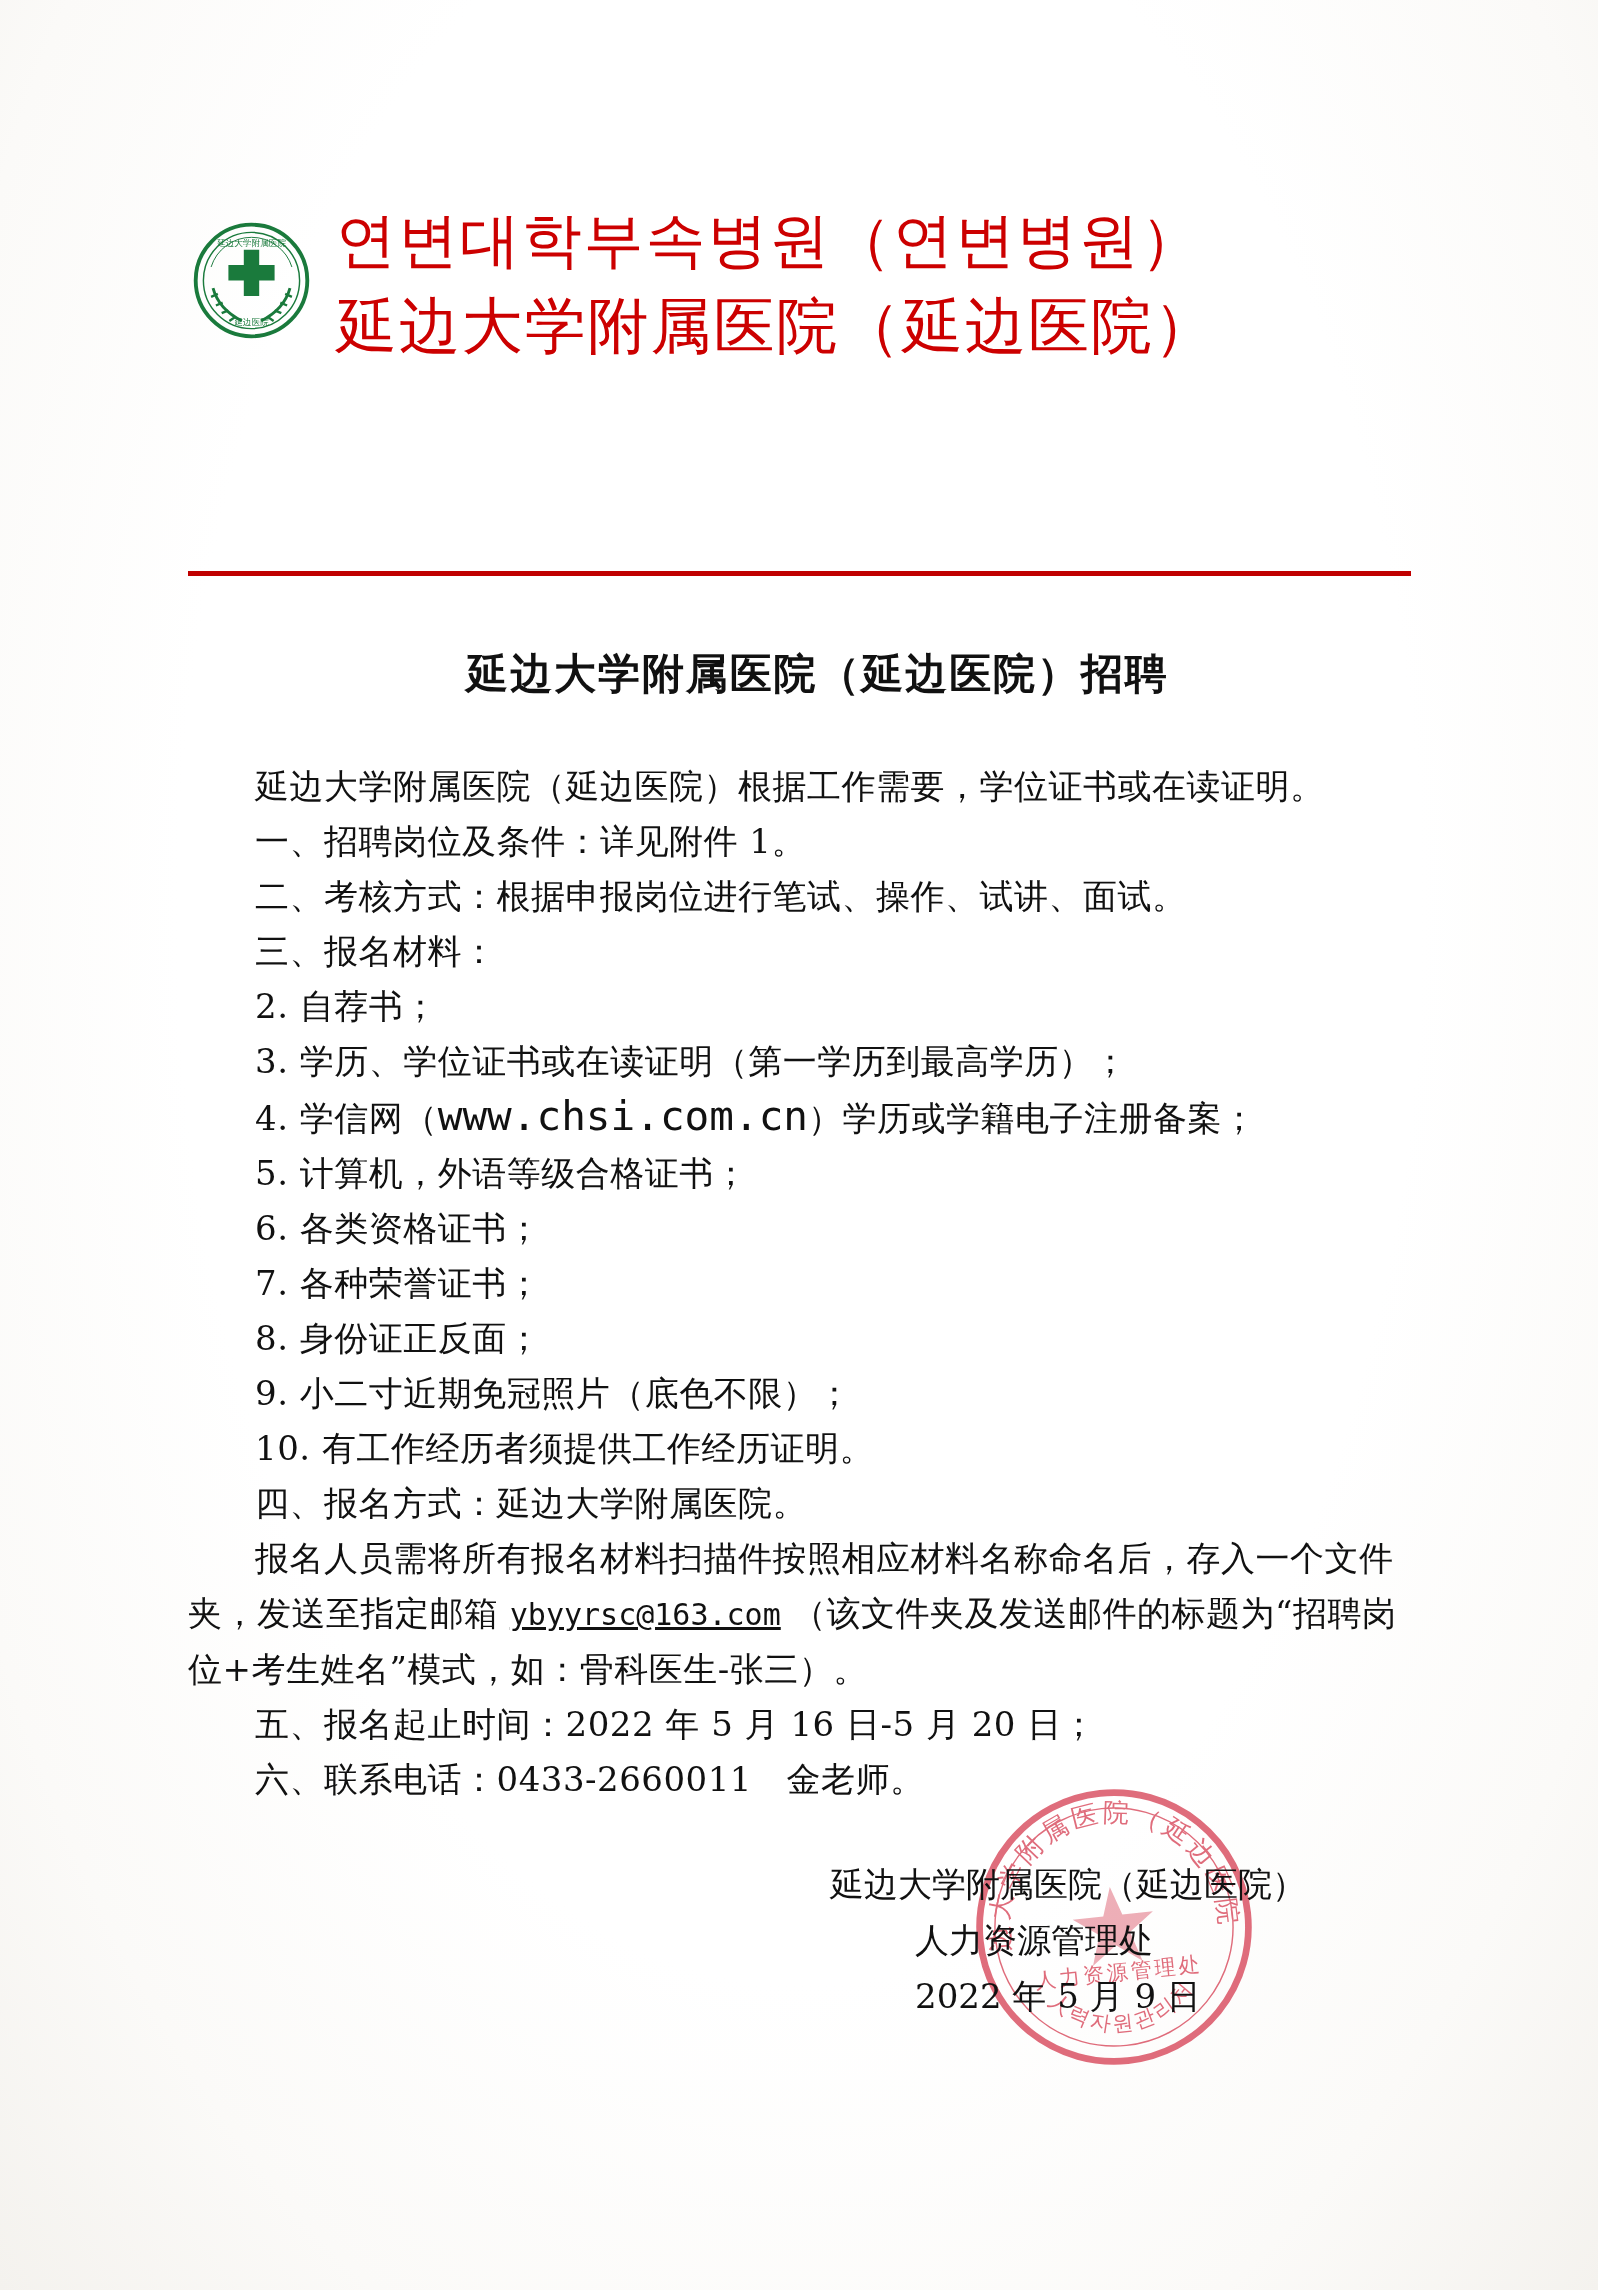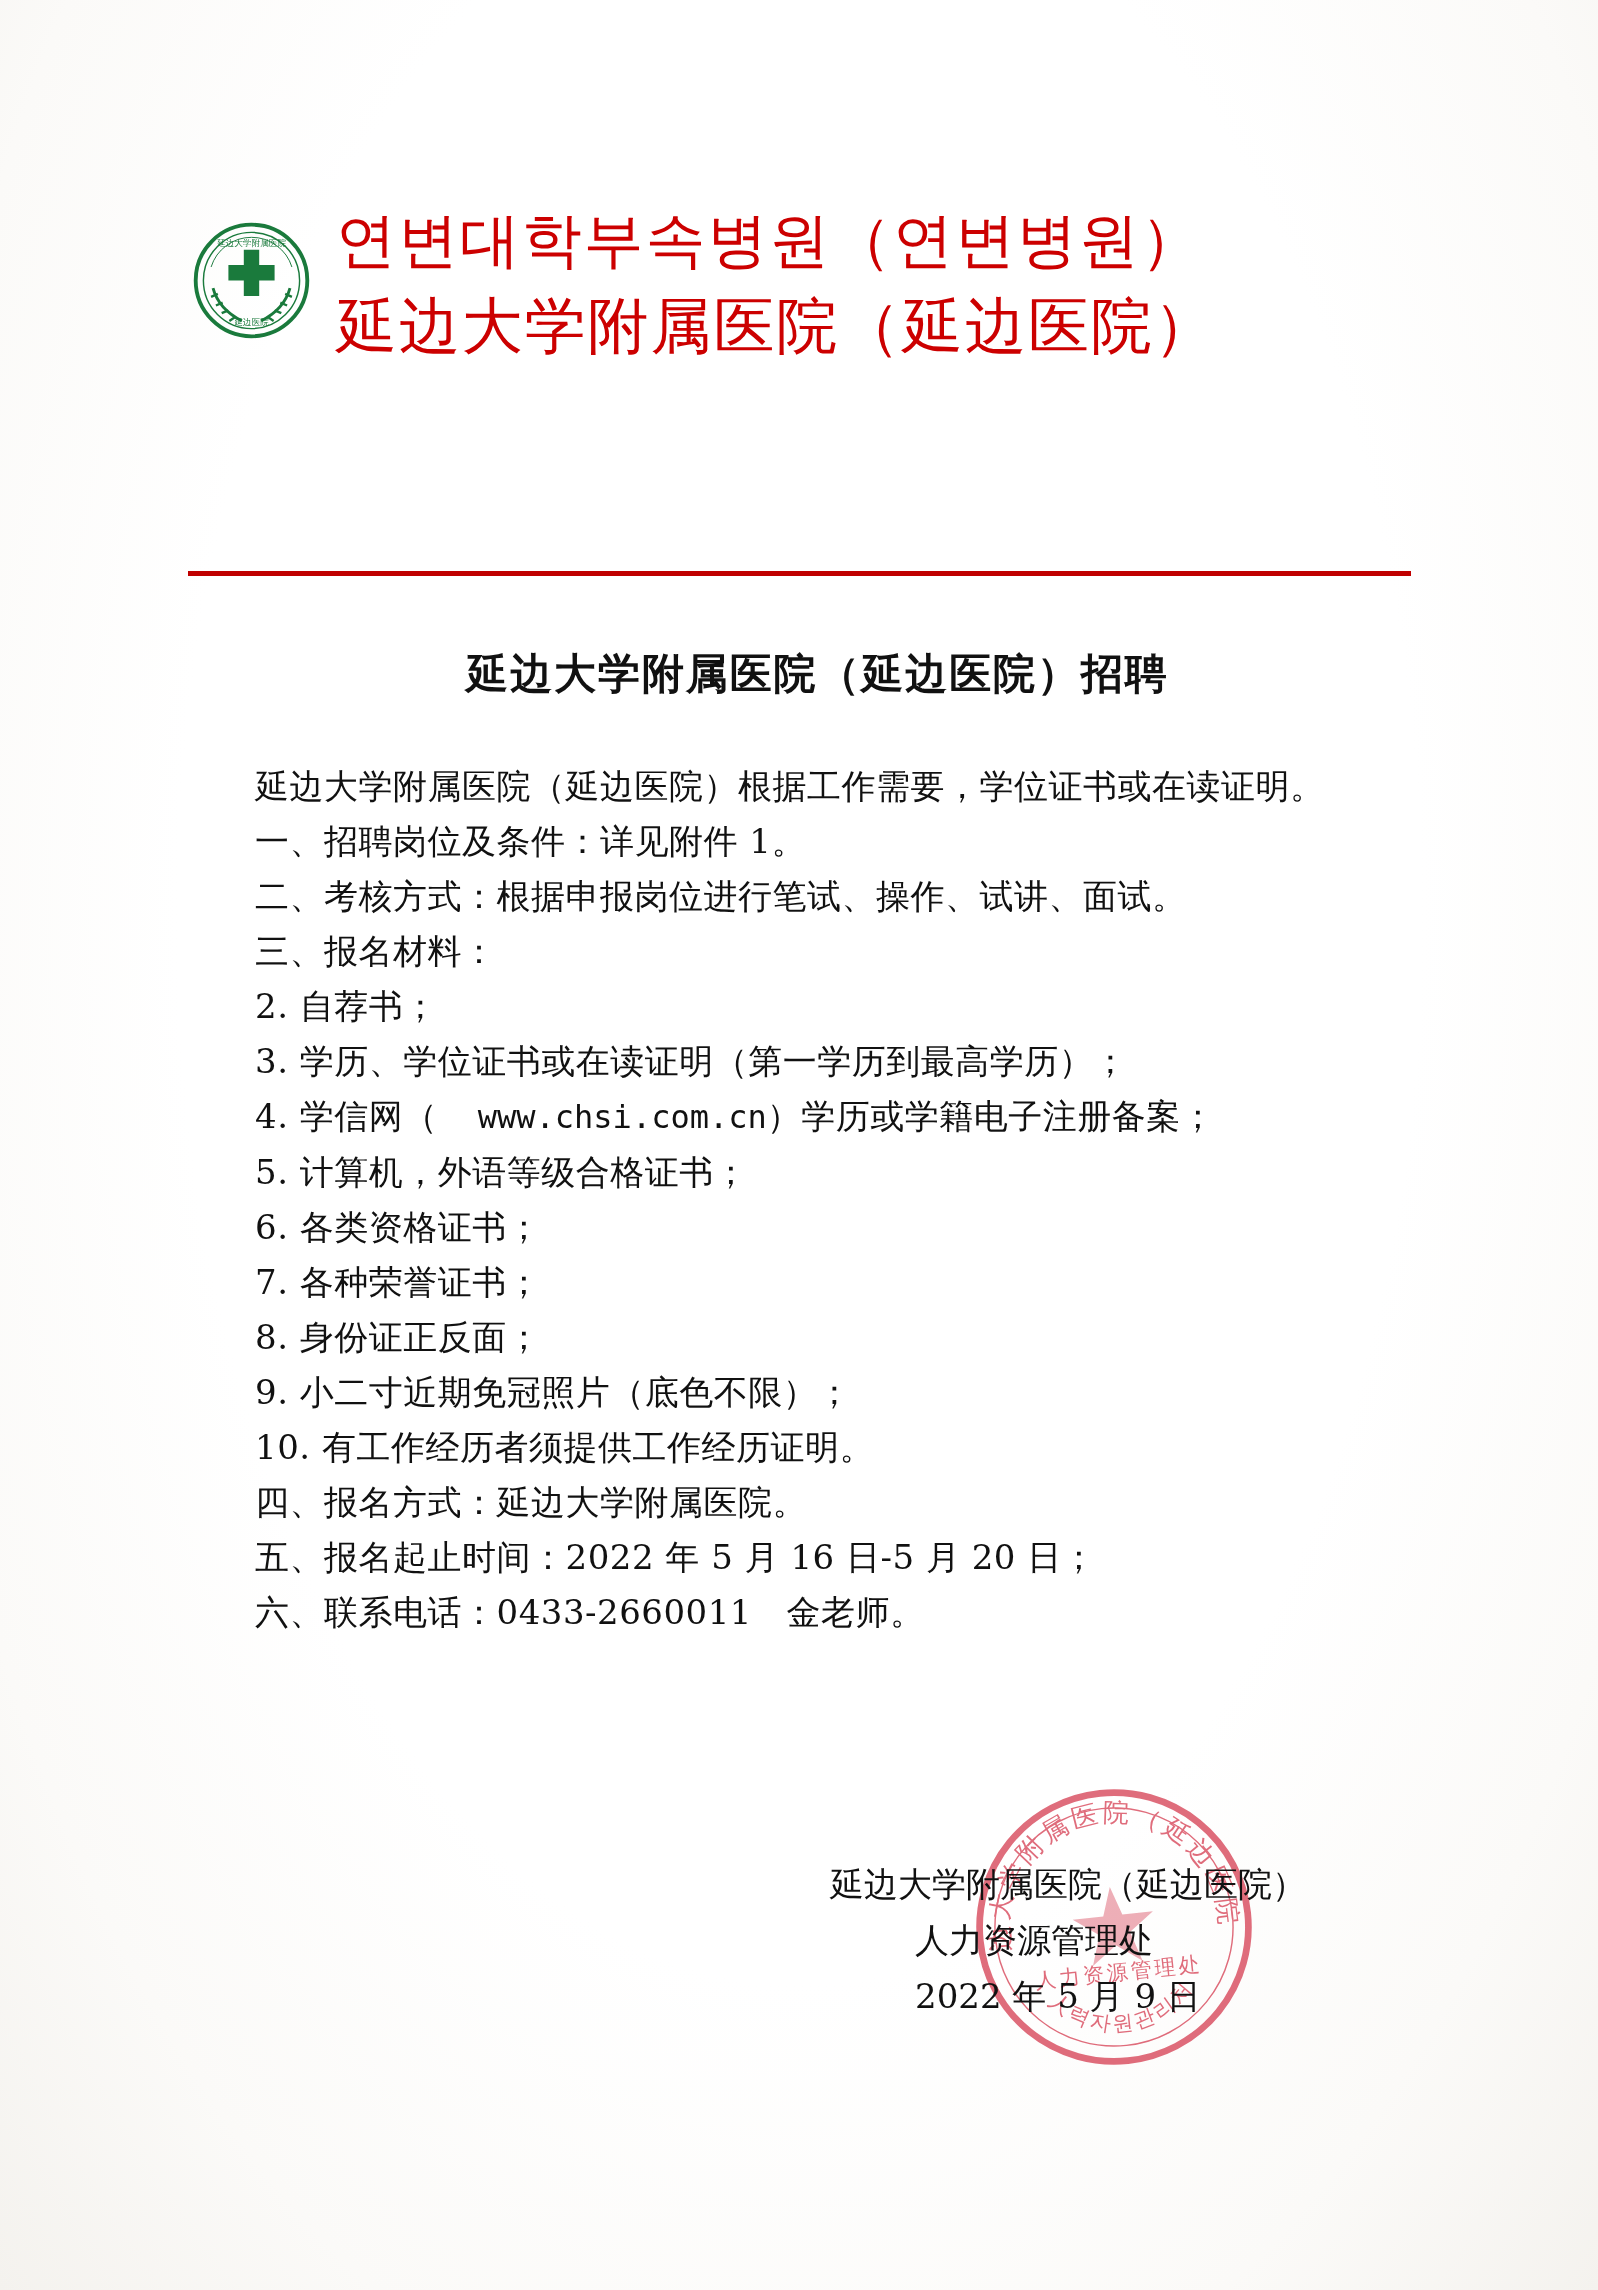--- a/index.html
+++ b/index.html
@@ -104,23 +104,22 @@
     text-indent: 67px;
   }
   .p {
     margin: 0;
   }
   .p-hang {
     text-indent: 67px;
   }
   .mono {
     font-family: "DejaVu Sans Mono", "Liberation Mono", monospace;
-    font-size: 32px;
+    font-size: 41px;
     letter-spacing: 0;
-    margin-left: 40px;
   }
   .email {
     font-family: "DejaVu Sans Mono", "Liberation Mono", monospace;
     font-size: 30px;
     letter-spacing: 0;
     text-decoration: underline;
     color: #111;
   }
 
   
@@ -196,20 +195,21 @@
     <p class="p p-hang">3. 学历、学位证书或在读证明（第一学历到最高学历）；</p>
     <p class="p p-hang"><span>4. 学信网（</span><span class="mono">www.chsi.com.cn</span><span>）学历或学籍电子注册备案；</span></p>
     <p class="p p-hang">5. 计算机，外语等级合格证书；</p>
     <p class="p p-hang">6. 各类资格证书；</p>
     <p class="p p-hang">7. 各种荣誉证书；</p>
     <p class="p p-hang">8. 身份证正反面；</p>
     <p class="p p-hang">9. 小二寸近期免冠照片（底色不限）；</p>
     <p class="p p-hang">10. 有工作经历者须提供工作经历证明。</p>
 
     <p class="p p-indent">四、报名方式：延边大学附属医院。</p>
+    <p class="p p-indent"><span>报名人员需将所有报名材料扫描件按照相应材料名称命名后，存入一个文件夹，发送至指定邮箱</span> <span class="email">ybyyrsc@163.com</span> <span>（该文件夹及发送邮件的标题为“招聘岗位+考生姓名”模式，如：骨科医生-张三）。</span></p>
     <p class="p p-indent">五、报名起止时间：2022 年 5 月 16 日-5 月 20 日；</p>
     <p class="p p-indent">六、联系电话：0433-2660011　金老师。</p>
   </div>
 
   <div class="seal">
     <svg width="288" height="288" viewBox="0 0 300 300" xmlns="http://www.w3.org/2000/svg">
       <circle cx="150" cy="150" r="140" fill="none" stroke="#d4354a" stroke-width="7"></circle>
       <circle cx="150" cy="150" r="124" fill="none" stroke="#d4354a" stroke-width="1.5"></circle>
       <path id="sealarc" d="M 40 150 A 110 110 0 0 1 260 150" fill="none"></path>
       <text fill="#d4354a" font-size="27" font-family="DejaVu Sans, sans-serif" letter-spacing="4">

